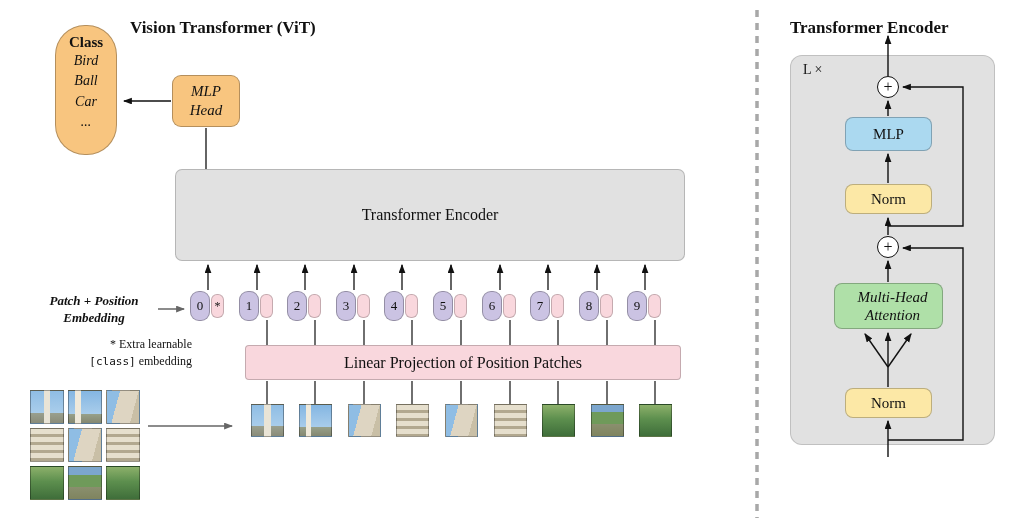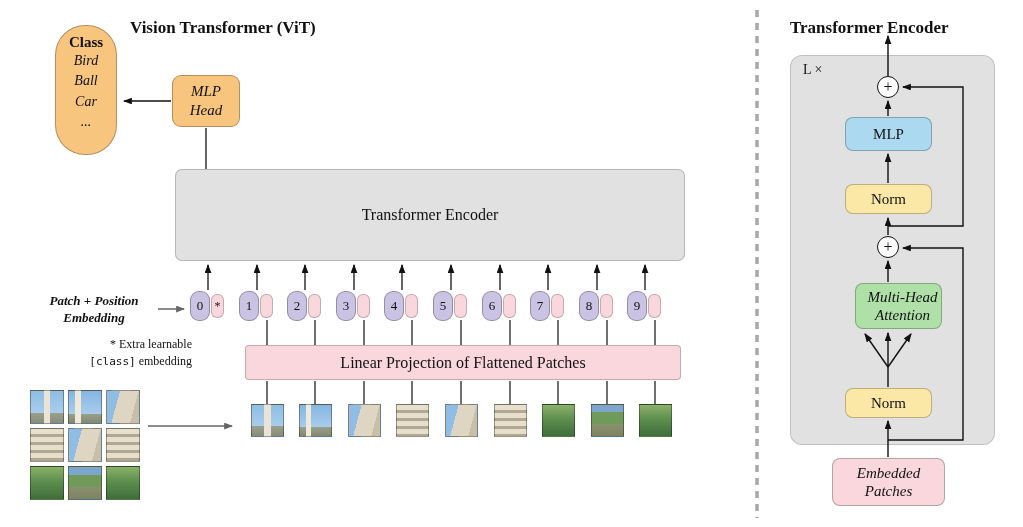--- a/index.html
+++ b/index.html
@@ -61,21 +61,21 @@
                background:var(--gray-box); border:1px solid #00000025; }
   .lx { left:803px; top:62px; font-size:14px; }
   .plus { position:absolute; width:22px; height:22px; border-radius:50%; background:#fff;
           border:1.4px solid #111; display:flex; align-items:center; justify-content:center;
           font-size:16px; line-height:0; box-sizing:border-box; }
   .rbox { position:absolute; border-radius:8px; border:1px solid #00000040;
           display:flex; align-items:center; justify-content:center; text-align:center;
           font-size:15px; line-height:1.2; box-sizing:border-box; }
   .b-mlp  { left:845px; top:117px; width:87px; height:34px; background:var(--blue); }
   .b-nrm1 { left:845px; top:184px; width:87px; height:30px; background:var(--yellow); }
-  .b-mha  { left:855px; top:283px; width:87px; height:46px; background:var(--green);padding-left:8px; }
+  .b-mha  { left:834px; top:283px; width:109px; height:46px; background:var(--green);padding-left:8px; }
   .b-nrm2 { left:845px; top:388px; width:87px; height:30px; background:var(--yellow); }
   .b-ep   { left:832px; top:458px; width:113px; height:48px; background:var(--pink); }
 </style>
 </head>
 <body>
 
 <div class="canvas">
 
   <div class="abs enc-panel"></div>
 
@@ -163,21 +163,21 @@
   <div class="tok-k" style="left:454px"></div>
   <div class="tok-p" style="left:482px">6</div>
   <div class="tok-k" style="left:503px"></div>
   <div class="tok-p" style="left:530px">7</div>
   <div class="tok-k" style="left:551px"></div>
   <div class="tok-p" style="left:579px">8</div>
   <div class="tok-k" style="left:600px"></div>
   <div class="tok-p" style="left:627px">9</div>
   <div class="tok-k" style="left:648px"></div>
 
-  <div class="abs ctr linproj">Linear Projection of Flattened Patches</div>
+  <div class="abs ctr linproj">Linear Projection of Position Patches</div>
 
   <div class="patch pt-a" style="left:251px"></div>
   <div class="patch pt-b" style="left:299px"></div>
   <div class="patch pt-d" style="left:348px"></div>
   <div class="patch pt-c" style="left:396px"></div>
   <div class="patch pt-d" style="left:445px"></div>
   <div class="patch pt-c" style="left:494px"></div>
   <div class="patch pt-e" style="left:542px"></div>
   <div class="patch pt-f" style="left:591px"></div>
   <div class="patch pt-e" style="left:639px"></div>
@@ -195,16 +195,14 @@
   </div>
 
   <div class="abs lx">L ×</div>
   <div class="plus" style="left:877px; top:76px;">+</div>
   <div class="rbox b-mlp">MLP</div>
   <div class="rbox b-nrm1">Norm</div>
   <div class="plus" style="left:877px; top:236px;">+</div>
   <div class="rbox b-mha pre">Multi-Head
 Attention</div>
   <div class="rbox b-nrm2">Norm</div>
-  <div class="rbox b-ep pre">Embedded
-Patches</div>
 
 </div>
 
 </body></html>

